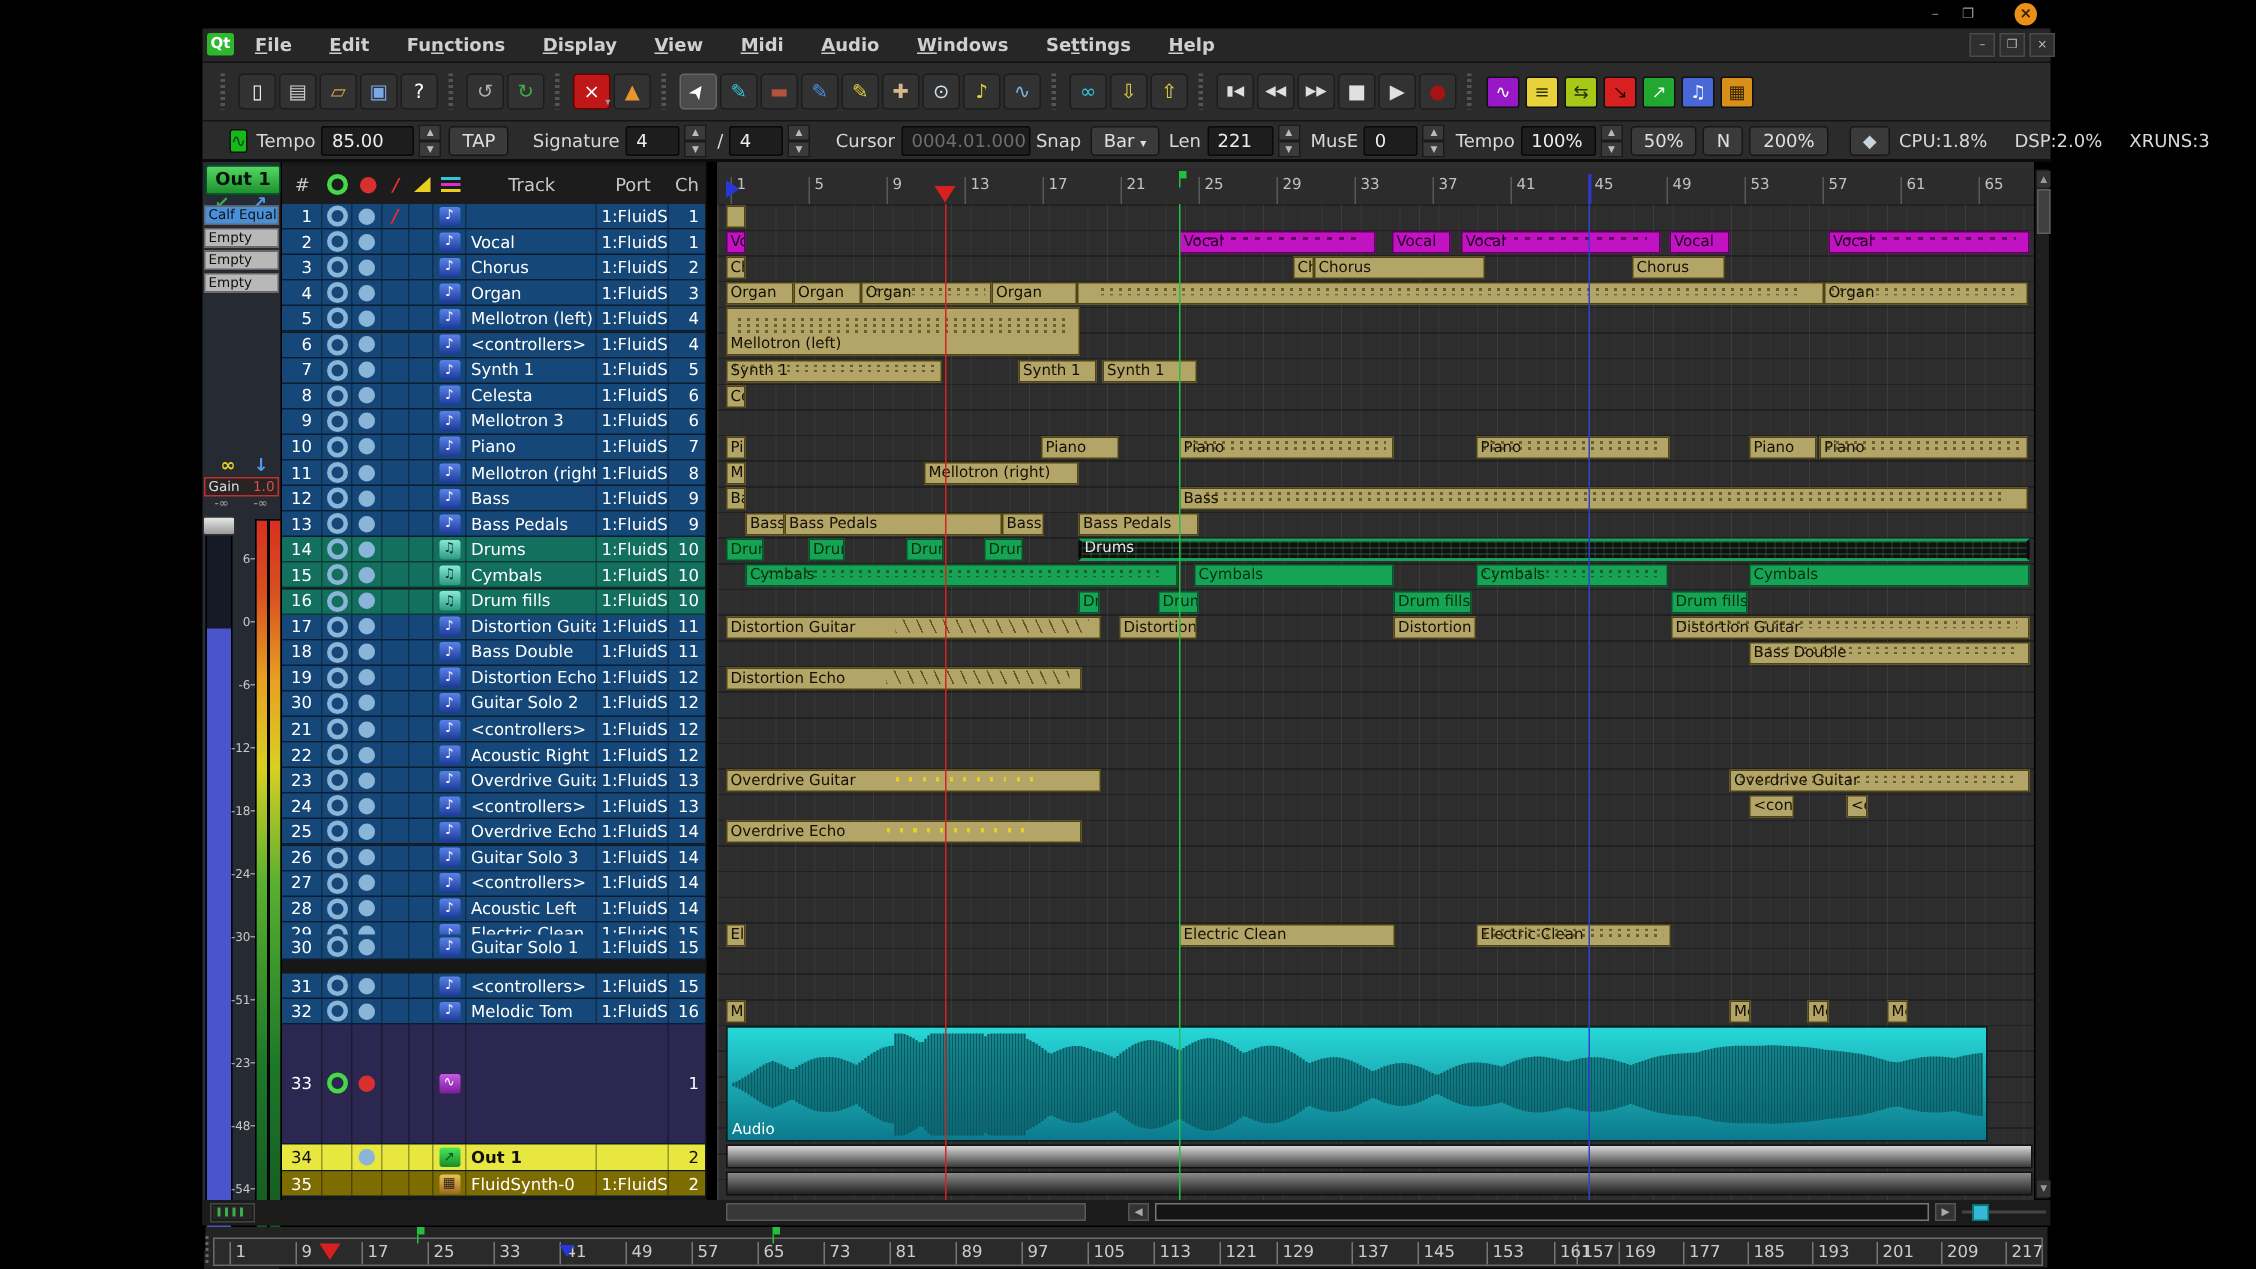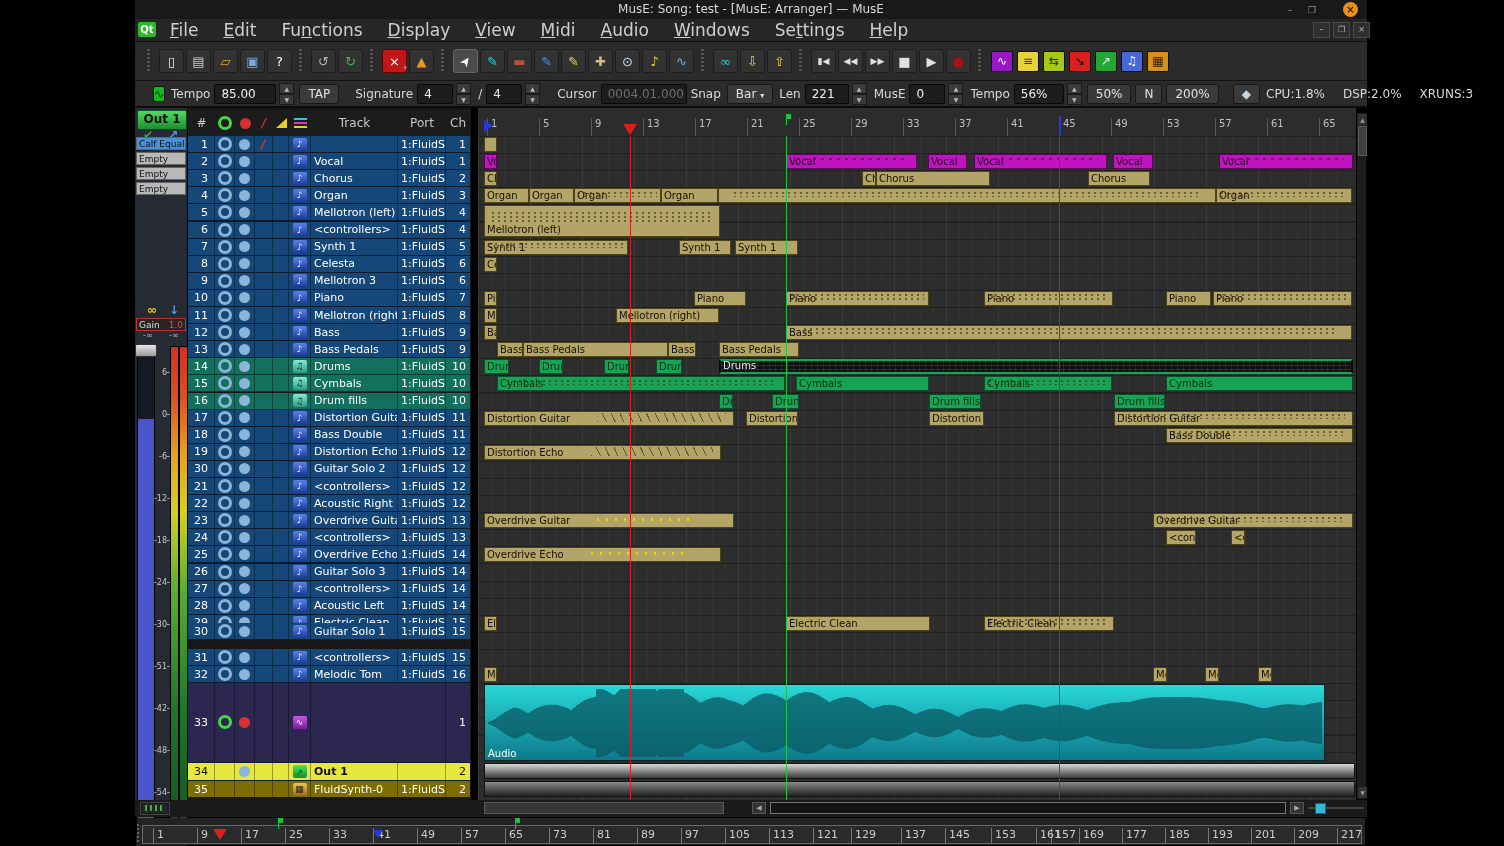--- a/index.html
+++ b/index.html
@@ -8,21 +8,21 @@
   .abs{position:absolute;}
   
   #titlebar{left:135px;top:0;width:1232px;height:19px;background:#191919;color:#d8d8d8;
             font-size:12px;text-align:center;line-height:19px;}
   .tb-btn{top:4px;width:14px;height:12px;color:#9a9a9a;font-size:9px;line-height:12px;text-align:center;}
   #close-circle{top:2px;left:1343px;width:15px;height:15px;border-radius:50%;background:#e8901a;
                 color:#3a2000;font-size:10px;line-height:15px;text-align:center;font-weight:bold;}
   #menubar{left:135px;top:19px;width:1232px;height:22px;background:#262626;border-bottom:1px solid #111;}
   #qt-badge{left:3px;top:3px;width:18px;height:15px;background:#2db82d;color:#fff;font-weight:bold;
             font-size:10px;text-align:center;line-height:15px;border-radius:2px;}
-  #menu-items{left:30px;top:0;height:22px;display:flex;gap:25px;align-items:center;font-size:17px;color:#cfcfcf;padding-left:5px;}
+  #menu-items{left:30px;top:0;height:22px;display:flex;gap:25px;align-items:center;font-size:12px;color:#cfcfcf;padding-left:5px;font-weight:bold;}
   .menu-item u{text-decoration:underline;}
   .mdi-btn{top:3px;width:15px;height:14px;background:#2f2f2f;border:1px solid #4a4a4a;color:#bbb;
            font-size:8px;line-height:13px;text-align:center;}
   
   #toolbar1{left:135px;top:42px;width:1232px;height:39px;background:#2b2b2b;border-bottom:1px solid #141414;
             display:flex;align-items:center;padding-left:6px;box-sizing:border-box;}
   #toolbar2{left:135px;top:81px;width:1232px;height:27px;background:#2b2b2b;border-bottom:2px solid #0c0c0c;
             display:flex;align-items:center;font-size:12px;color:#d8d8d8;padding-left:6px;box-sizing:border-box;}
   .grip{width:7px;height:24px;margin:0 5px;background:repeating-linear-gradient(to bottom,#555 0 2px,transparent 2px 4px);
         background-size:3px 100%;background-repeat:repeat-y;background-position:1px 0;}
@@ -136,23 +136,20 @@
   .hdr-bars{width:13px;height:10px;position:relative;}
   .hdr-bars:before{content:"";position:absolute;left:0;top:0;width:13px;height:2px;background:#30c8d8;
      box-shadow:0 4px 0 #d830c8,0 8px 0 #e8d020;}
   .mon-tri{width:0;height:0;border-left:11px solid transparent;border-bottom:10px solid #e8d020;}
 </style>
 </head>
 <body>
 
 <div id="stage">
 
-  <div id="titlebar" class="abs">
-    <span>MusE: Song: test - [MusE: Arranger] — MusE</span>
-  </div>
   <div class="abs tb-btn" style="left:1283px">–</div>
   <div class="abs tb-btn" style="left:1305px">❐</div>
   <div id="close-circle" class="abs">×</div>
 
   <div id="menubar" class="abs">
     <div id="qt-badge" class="abs">Qt</div>
     <div id="menu-items" class="abs">
         <span class="menu-item"><u>F</u>ile</span>
         <span class="menu-item"><u>E</u>dit</span>
         <span class="menu-item">Fu<u>n</u>ctions</span>
@@ -318,21 +315,21 @@
         <span>▲</span>
         <span>▼</span>
       </span>
     <span class="t2lbl">MusE</span>
     <span class="t2box" style="min-width:22px">0</span>
     <span class="spin">
         <span>▲</span>
         <span>▼</span>
       </span>
     <span class="t2lbl">Tempo</span>
-    <span class="t2box" style="min-width:36px">56%</span>
+    <span class="t2box" style="min-width:36px">100%</span>
     <span class="spin">
         <span>▲</span>
         <span>▼</span>
       </span>
     <span class="t2btn">50%</span>
     <span class="t2btn">N</span>
     <span class="t2btn">200%</span>
     <div class="grip"></div>
     <span class="t2btn" style="color:#c8d4dc">◆</span>
     <span class="t2lbl">CPU:1.8%</span>
@@ -364,21 +361,21 @@
     <div id="fader-handle" class="abs"></div>
     <div id="fader-scale" class="abs">
         <div class="scale-num" style="top: 22px;">6</div>
         <div class="scale-num" style="top: 64px;">0</div>
         <div class="scale-num" style="top: 106px;">-6</div>
         <div class="scale-num" style="top: 148px;">-12</div>
         <div class="scale-num" style="top: 190px;">-18</div>
         <div class="scale-num" style="top: 232px;">-24</div>
         <div class="scale-num" style="top: 274px;">-30</div>
         <div class="scale-num" style="top: 316px;">-51</div>
-        <div class="scale-num" style="top: 358px;">-42</div>
+        <div class="scale-num" style="top: 358px;">-23</div>
         <div class="scale-num" style="top: 400px;">-48</div>
         <div class="scale-num" style="top: 442px;">-54</div>
       </div>
     <div class="abs meter" style="left:35px"></div>
     <div class="abs meter" style="left:44px"></div>
     <div id="db-box" class="abs">0.0 dB</div>
 
   </div>
 
   <div id="trackpanel" class="abs">

